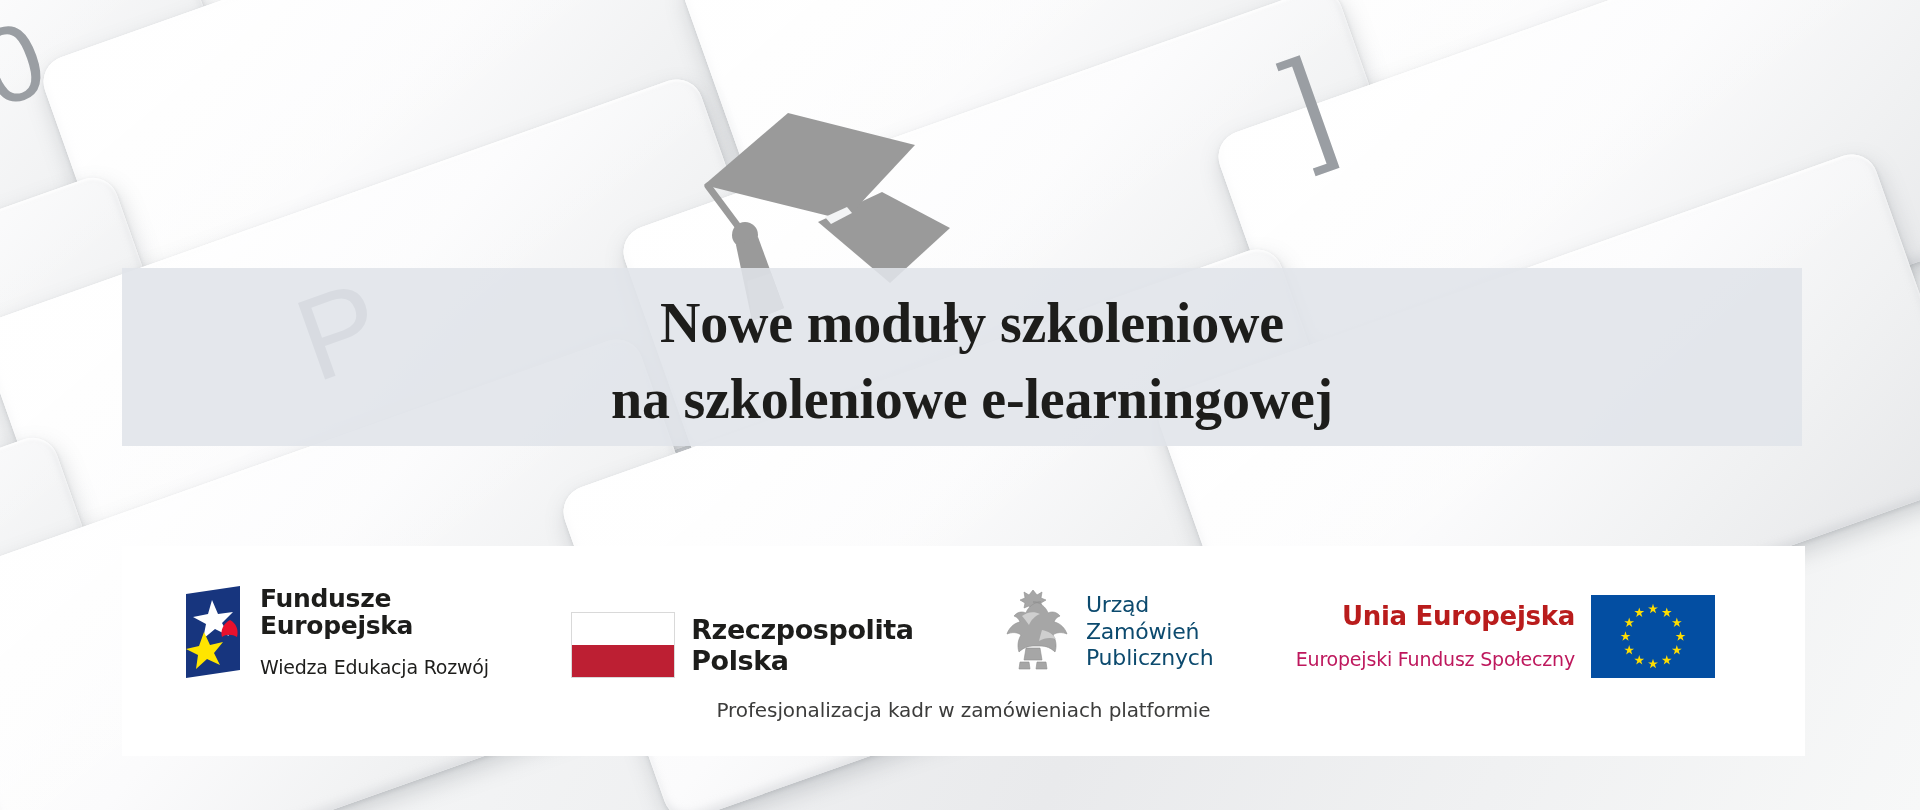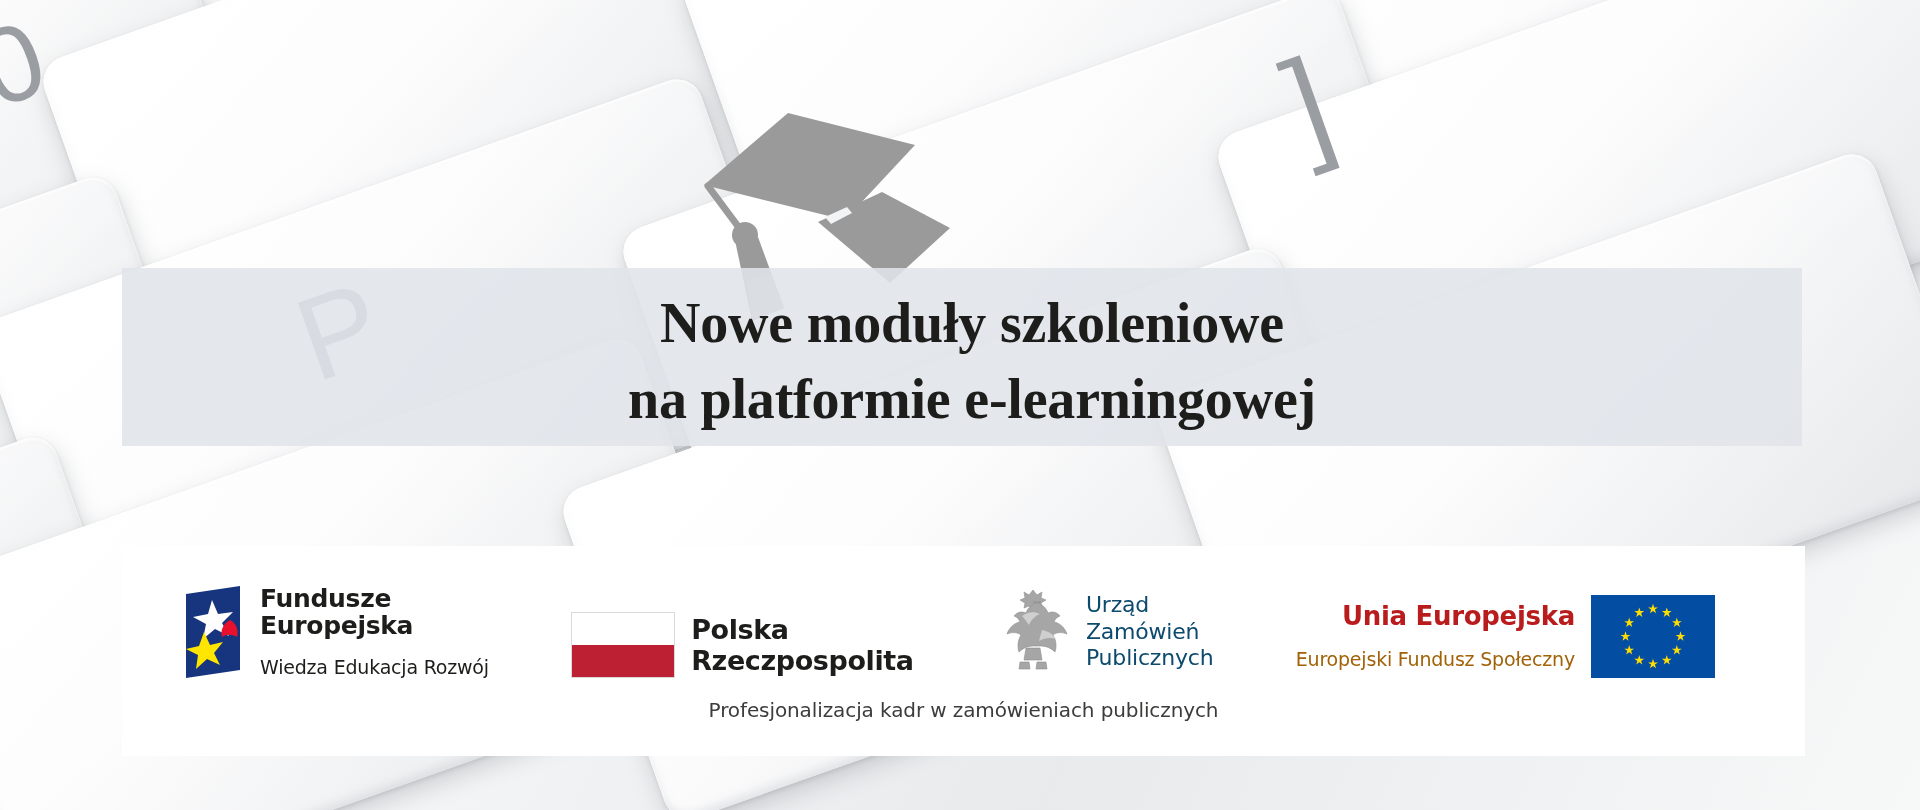--- a/index.html
+++ b/index.html
@@ -182,21 +182,21 @@
     font-family: "DejaVu Sans", sans-serif;
     font-weight: 700;
     font-size: 26px;
     color: #b91c1c;
     letter-spacing: -0.3px;
   }
   .ue-sub {
     font-family: "DejaVu Sans", sans-serif;
     font-weight: 400;
     font-size: 19px;
-    color: #a16207;
+    color: #be185d;
     margin-top: 18px;
     letter-spacing: -0.2px;
   }
   .eu-flag { width: 124px; height: 83px; flex:none; }
 
   .tagline {
     position: absolute;
     left: 0; right: 0;
     top: 152px;
     text-align: center;
@@ -251,21 +251,21 @@
 
       <path d="M36 160 L58 152 L84 223 L52 236 Z" fill="#9a9a9a"></path>
       <path d="M47 196 L71 188 L84 223 L52 236 Z" fill="#a8a8a8"></path>
     </svg>
   </div>
 
   <div class="headline-band"></div>
 
   <h1 class="headline">
     <span class="line">Nowe moduły szkoleniowe</span>
-    <span class="line">na platformie e-learningowej</span>
+    <span class="line">na szkoleniowe e-learningowej</span>
   </h1>
 
   <div class="footer-strip">
 
     <div class="logo-row">
 
       <div class="logo">
         <svg class="fe-mark" viewBox="0 0 62 92" aria-hidden="true">
           <path d="M4 8 L58 0 L58 84 L4 92 Z" fill="#17357e"></path>
           <path d="M30 14 l6 14 15 -2 -11 11 7 13 -14 -7 -12 10 3 -15 -13 -7 15 -3 z" fill="#ffffff"></path>
@@ -275,22 +275,22 @@
         <div class="fe-text">
           <div class="fe-title">Fundusze</div>
           <div class="fe-title">Europejska</div>
           <div class="fe-sub">Wiedza Edukacja Rozwój</div>
         </div>
       </div>
 
       <div class="logo">
         <div class="pl-flag"></div>
         <div class="pl-text">
+          <div>Rzeczpospolita</div>
           <div>Polska</div>
-          <div>Rzeczpospolita</div>
         </div>
       </div>
 
       <div class="logo">
         <svg class="uzp-eagle" viewBox="0 0 74 92" aria-hidden="true">
           <g fill="#a6a6a6" stroke="#8f8f8f" stroke-width="0.6">
             <path d="M37 4 l4 5 5 -3 -1 6 5 2 -5 3 1 5 -5 -2 -4 4 -4 -4 -5 2 1 -5 -5 -3 5 -2 -1 -6 5 3 z"></path>
             <path d="M37 16 c7 0 13 5 15 11 4 -2 9 -1 12 3 -3 1 -5 3 -6 6 6 1 11 6 13 12 -5 -2 -10 -2 -14 1 3 5 4 11 2 17 -4 -4 -9 -6 -14 -6 l-8 0 c-5 0 -10 2 -14 6 -2 -6 -1 -12 2 -17 -4 -3 -9 -3 -14 -1 2 -6 7 -11 13 -12 -1 -3 -3 -5 -6 -6 3 -4 8 -5 12 -3 2 -6 8 -11 15 -11 z"></path>
             <path d="M30 62 l14 0 2 12 -18 0 z"></path>
             <path d="M24 76 l9 0 1 7 -11 0 z"></path>
@@ -329,16 +329,16 @@
                 <path d="M34.50 36.30L35.67 39.89L39.45 39.89L36.39 42.11L37.56 45.71L34.50 43.49L31.44 45.71L32.61 42.11L29.55 39.89L33.33 39.89Z"></path>
                 <path d="M38.18 22.55L39.35 26.14L43.13 26.14L40.07 28.36L41.24 31.96L38.18 29.74L35.13 31.96L36.30 28.36L33.24 26.14L37.02 26.14Z"></path>
                 <path d="M48.25 12.48L49.42 16.08L53.20 16.08L50.14 18.30L51.31 21.89L48.25 19.67L45.19 21.89L46.36 18.30L43.30 16.08L47.08 16.08Z"></path>
               </g>
           </g>
         </svg>
       </div>
 
     </div>
 
-    <div class="tagline">Profesjonalizacja kadr w zamówieniach publicznych</div>
+    <div class="tagline">Profesjonalizacja kadr w zamówieniach platformie</div>
   </div>
 
 </div>
 
 </body></html>

